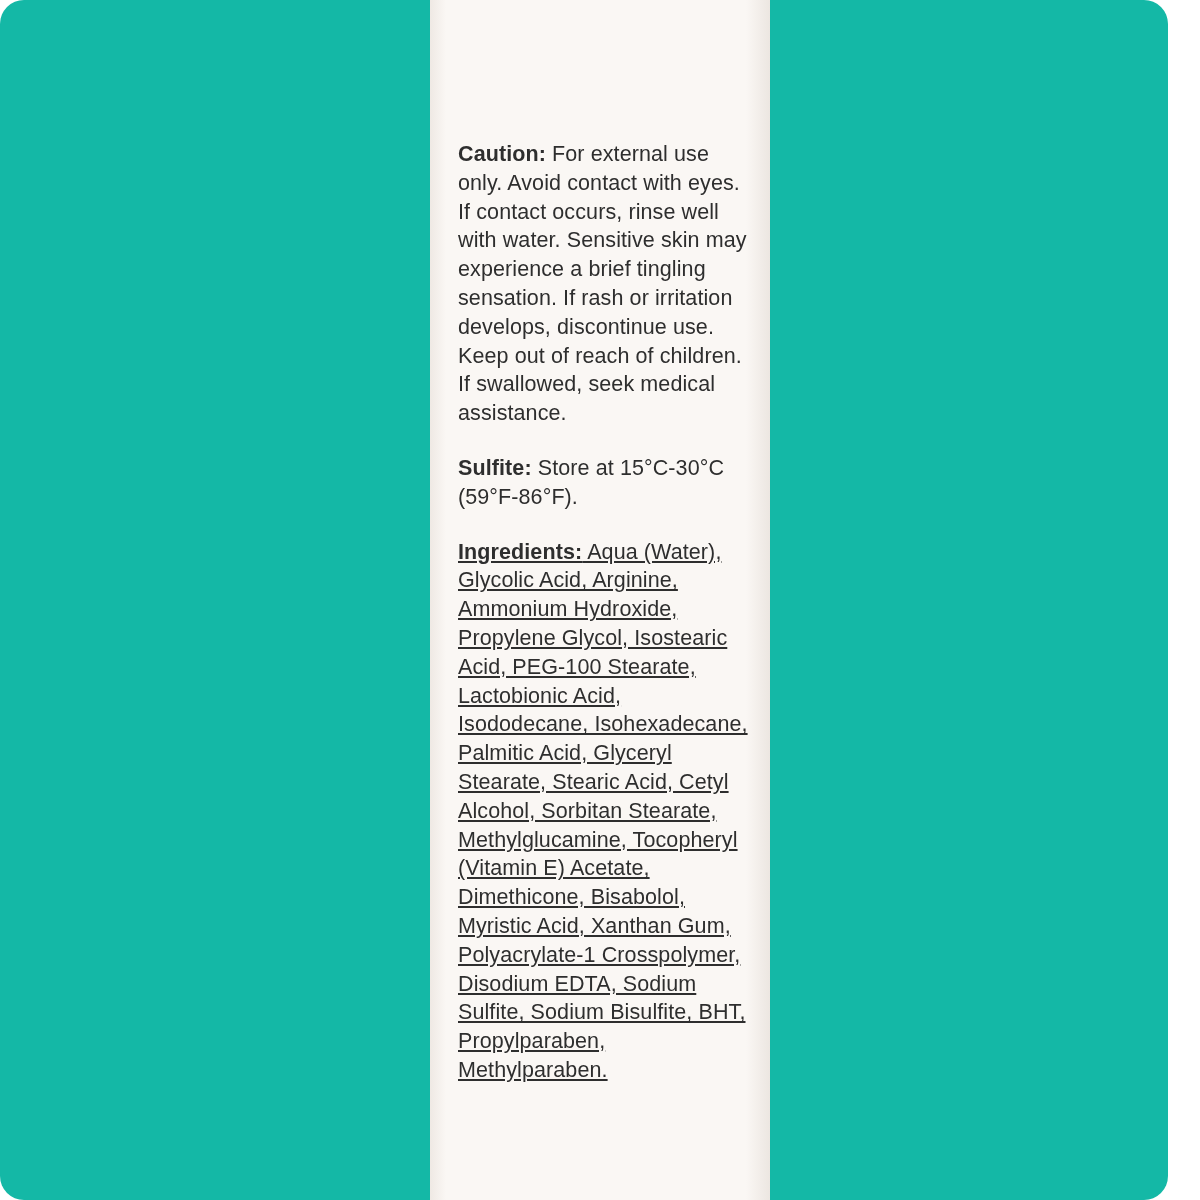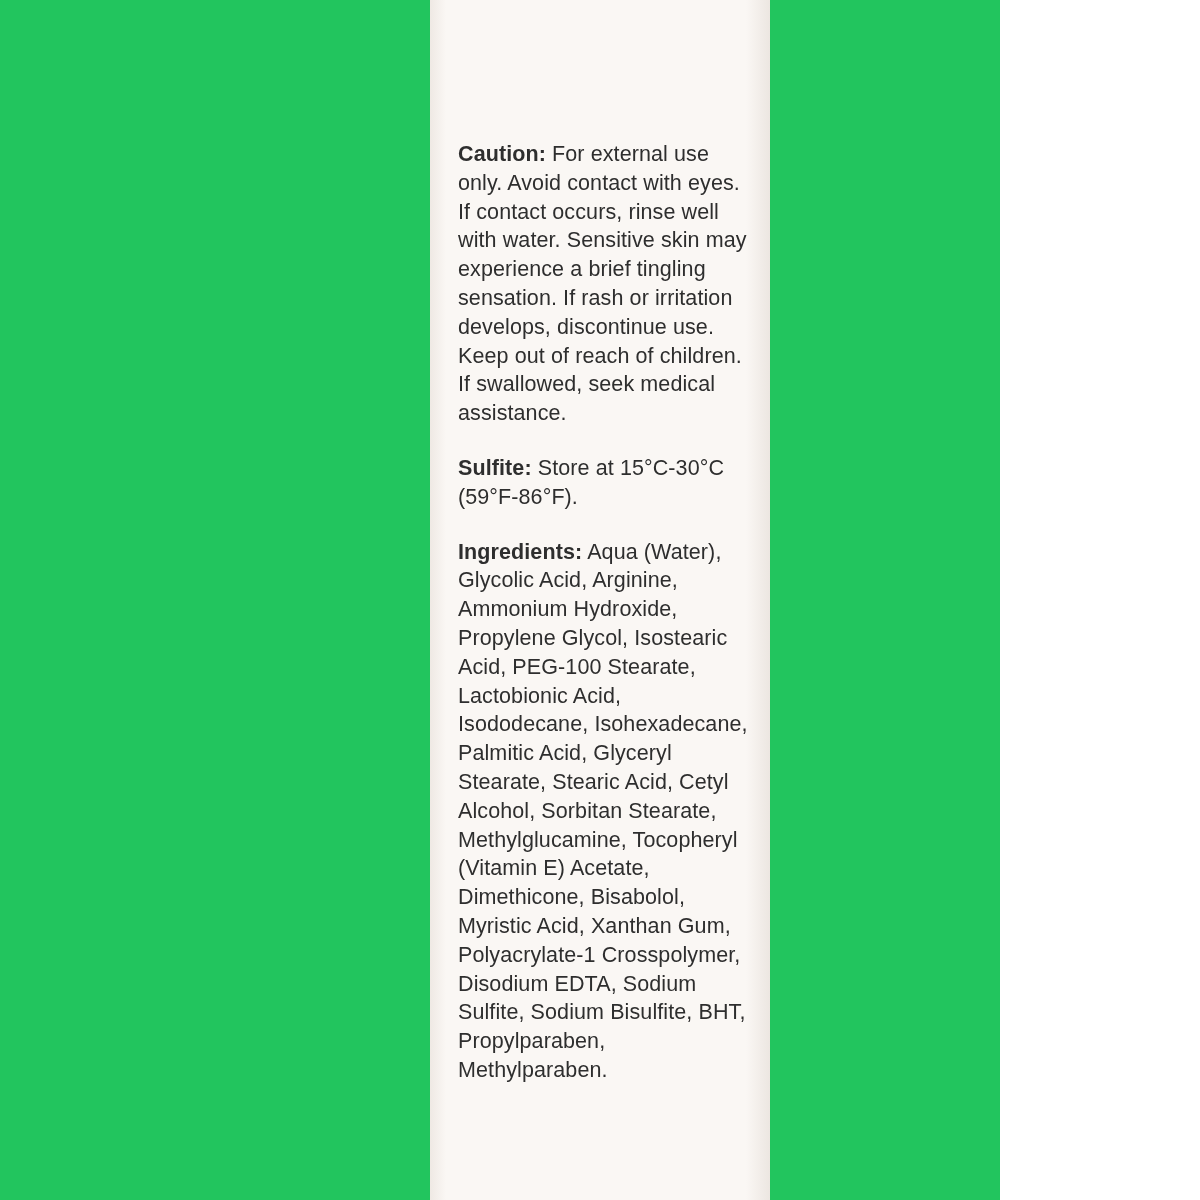--- a/index.html
+++ b/index.html
@@ -6,24 +6,25 @@
     margin: 0;
     padding: 0;
     width: 1200px;
     height: 1200px;
     background: #ffffff;
     font-family: "Liberation Sans", sans-serif;
   }
 
   #page {
     position: relative;
-    width: 1000px;
+    width: 1168px;
     height: 1200px;
-    background: #22c55e;
+    background: #14b8a6;
     overflow: hidden;
+    border-radius: 24px;
   }
 
   
   #panel {
     position: absolute;
     left: 430px;
     top: 0;
     width: 340px;
     height: 1200px;
     background: #faf7f4;
@@ -56,20 +57,21 @@
     font-size: 21.5px;
     line-height: 28.8px;
     letter-spacing: 0.1px;
   }
 
   .block {
     margin: 0 0 26px 0;
   }
   .block:last-child {
     margin-bottom: 12px;
+    text-decoration: underline;
   }
 
   .lead {
     font-weight: bold;
   }
 
   .body-text {
     font-weight: normal;
   }
 </style>

